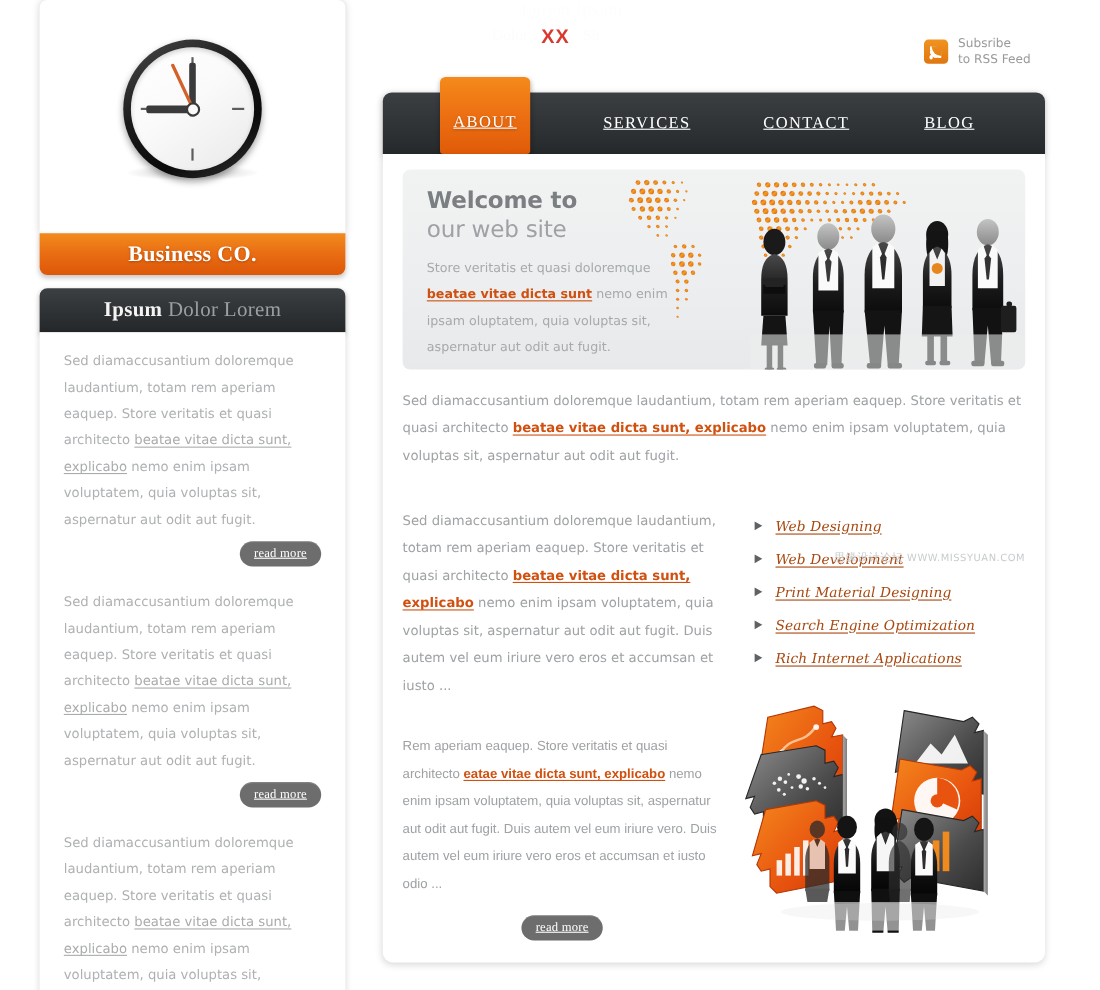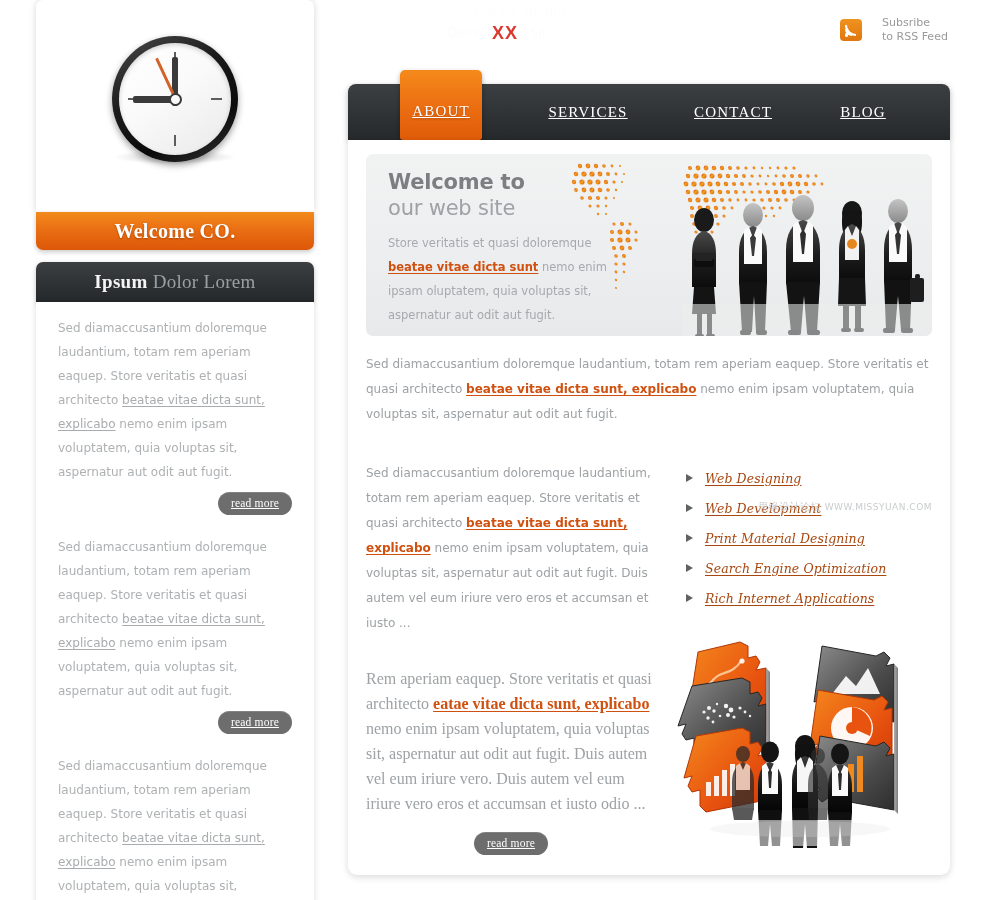--- a/index.html
+++ b/index.html
@@ -45,22 +45,22 @@
     font-size: 14px; color: #fcfcfc;
   }
   .header-ghost-3 {
     position: absolute; left: 530px; top: 25px;
     width: 80px; text-align: left;
     font-family: "Liberation Serif", serif;
     font-size: 14px; color: #fcfcfc;
   }
 
   .rss-block {
-    position: absolute; left: 840px; top: 16px;
-    display: flex; align-items: center; gap: 20px;
+    position: absolute; left: 840px; top: 33px;
+    display: flex; align-items: center; gap: 9px;
   }
   .rss-icon {
     width: 22px; height: 22px;
     border-radius: 4px;
     background: linear-gradient(180deg, #f09320 0%, #e07610 100%);
     position: relative;
     flex: 0 0 auto;
   }
   .rss-icon i {
     position: absolute; display: block;
@@ -329,22 +329,22 @@
     color: #a8470f; text-decoration: underline;
     text-underline-offset: 2px;
     letter-spacing: 0.1px;
   }
 
   
   .cols2 { display: flex; margin-top: 30px; gap: 18px; }
   .col2-left { width: 290px; }
   .col2-left p {
     margin: 0;
-    font-family: Liberation Serif, serif;
-    font-size: 16px; line-height: 25px;
+    font-family: Liberation Sans, sans-serif;
+    font-size: 12px; line-height: 25px;
     color: #9ea2a5;
   }
   .col2-left p a { color: #d0500f; text-decoration: underline; text-underline-offset: 2px; font-weight: bold; }
   .rm2-row { display: flex; justify-content: center; margin-top: 16px; }
   .col2-right { width: 258px; position: relative; }
   .puzzle { position: absolute; left: -4px; top: -42px; width: 270px; height: 228px; }
 </style>
 </head>
 <body>
 
@@ -382,21 +382,21 @@
             <div class="tick t9"></div>
           <div class="hand minute"></div>
           <div class="hand hour"></div>
           <div class="hand second"></div>
           <div class="clock-pin"></div>
         </div>
       </div>
     </div>
 
     <div class="brand-bar">
-      <span>Welcome CO.</span>
+      <span>Business CO.</span>
     </div>
 
     <div class="side-head">
       <div class="t">
         <b>Ipsum</b><i>&nbsp;</i><i>Dolor Lorem</i>
       </div>
     </div>
 
     <div class="side-body">
 

